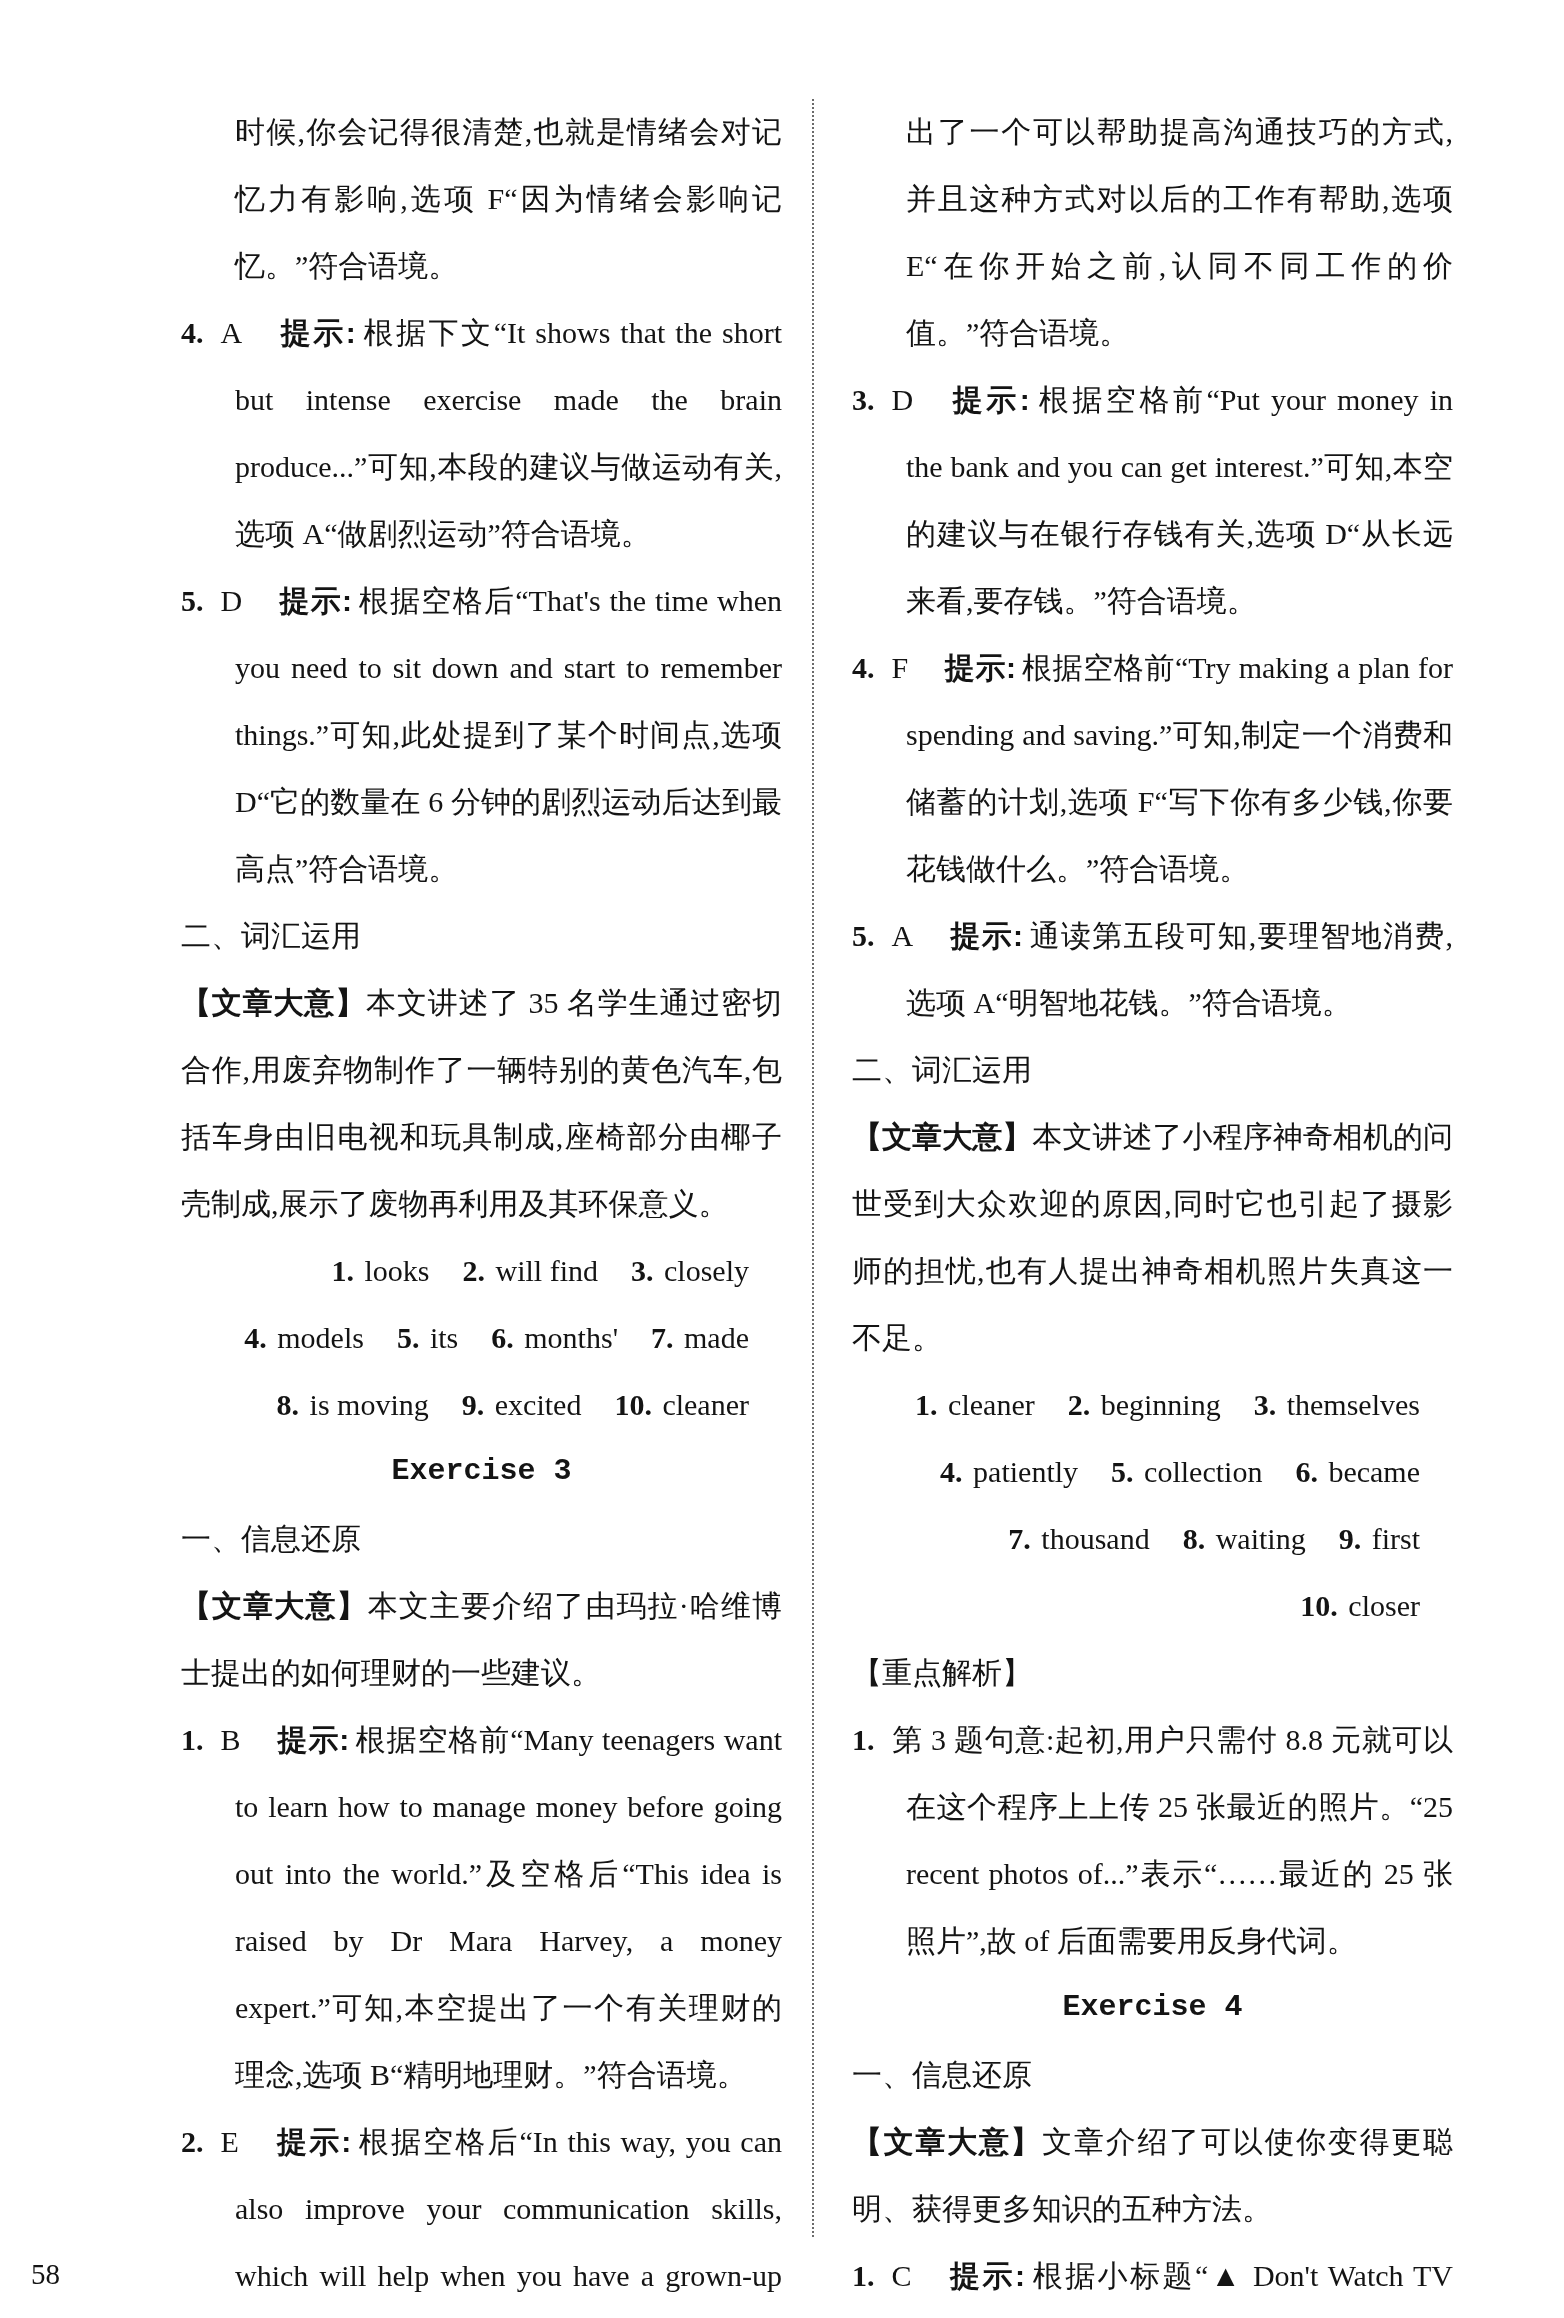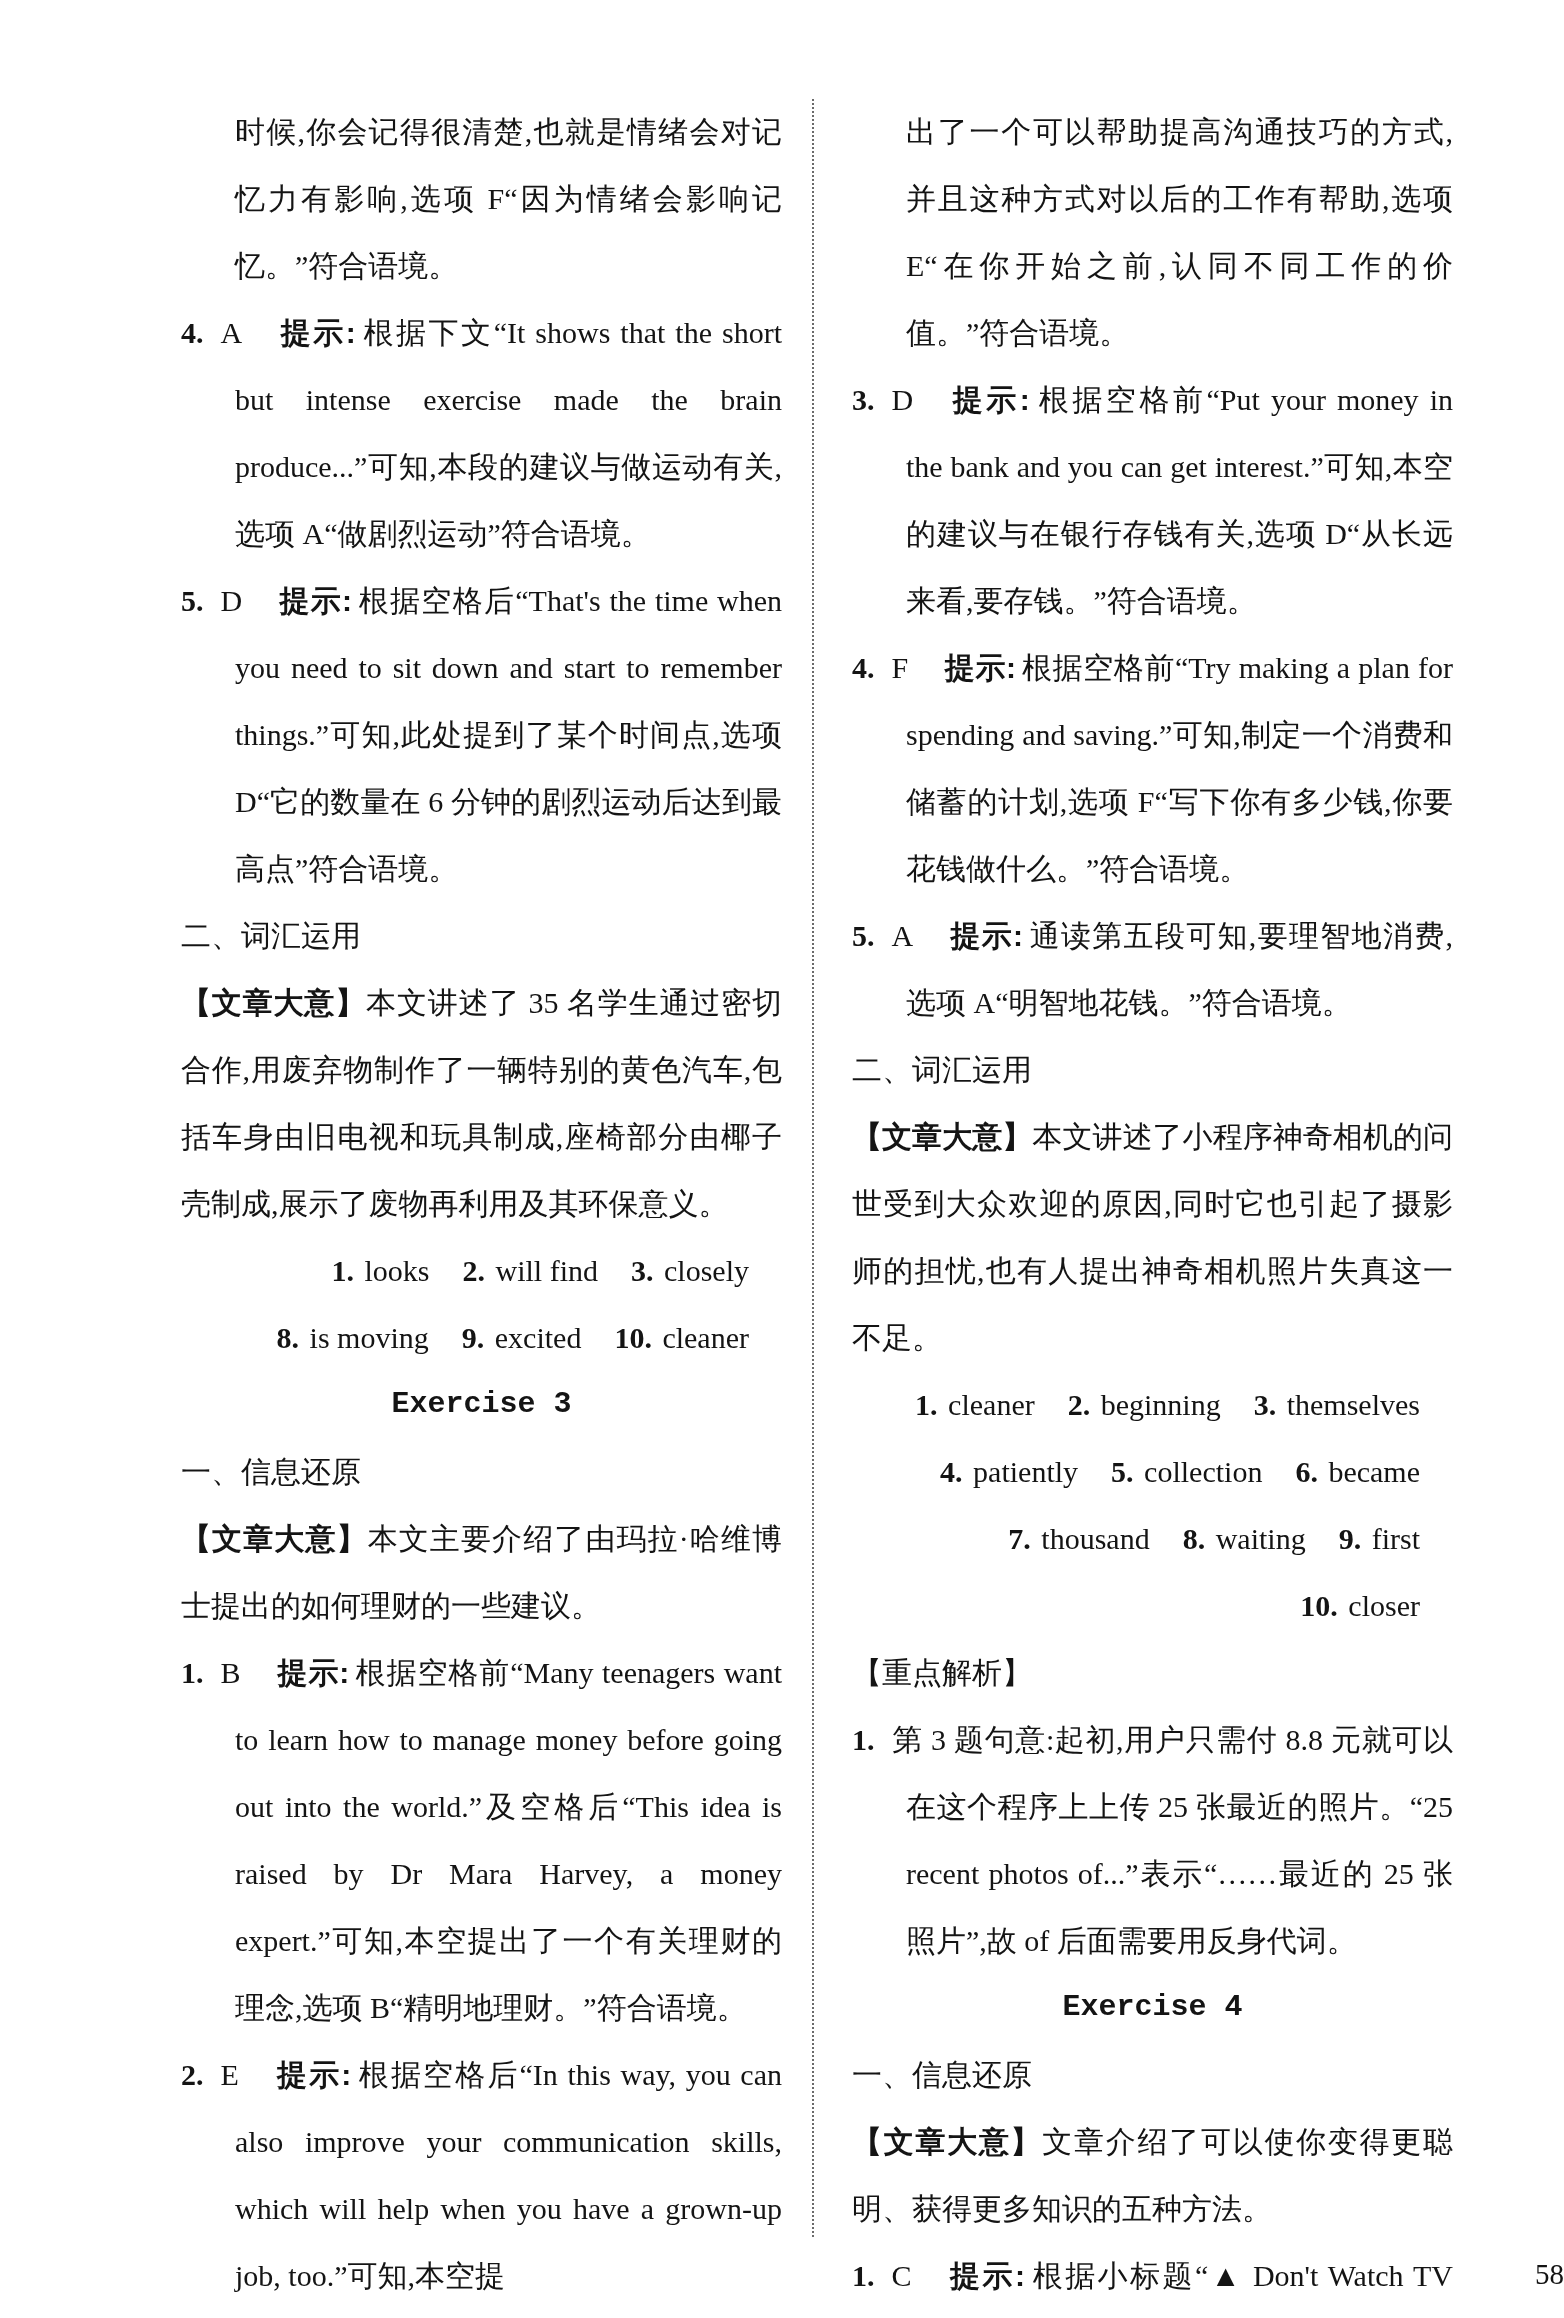--- a/index.html
+++ b/index.html
@@ -52,34 +52,35 @@
   
   .answers { text-align:right; }
   .answers .pair { margin-right:33px; white-space:nowrap; }
   .answers .num { font-weight:bold; margin-right:10.5px; }
 
   
   .exercise { text-align:center; font-weight:bold;font-family:Liberation Mono, monospace; }
 
   .pageno {
     position:absolute; left:0; right:0; bottom:28px;
-    text-align:right; font-size:29px;
+    text-align:left; font-size:29px;
   }
 </style>
 </head>
 <body>
 
 <div class="page">
   <div class="col" id="col-left">
       <div class="blk cont"><span class="txt">时候,你会记得很清楚,也就是情绪会对记忆力有影响,选项 F“因为情绪会影响记忆。”符合语境。</span></div>
       <div class="blk item"><span class="num">4.</span><span class="ans">A</span><span class="tip">提示:</span><span class="txt">根据下文“It shows that the short but intense exercise made the brain produce...”可知,本段的建议与做运动有关,选项 A“做剧烈运动”符合语境。</span></div>
       <div class="blk item"><span class="num">5.</span><span class="ans">D</span><span class="tip">提示:</span><span class="txt">根据空格后“That's the time when you need to sit down and start to remember things.”可知,此处提到了某个时间点,选项 D“它的数量在 6 分钟的剧烈运动后达到最高点”符合语境。</span></div>
       <div class="blk heading"><span>二、词汇运用</span></div>
       <div class="blk summary"><span class="label">【文章大意】</span><span class="txt">本文讲述了 35 名学生通过密切合作,用废弃物制作了一辆特别的黄色汽车,包括车身由旧电视和玩具制成,座椅部分由椰子壳制成,展示了废物再利用及其环保意义。</span></div>
       <div class="blk answers"><span class="pair"><span class="num">1.</span><span class="t">looks</span></span><span class="pair"><span class="num">2.</span><span class="t">will find</span></span><span class="pair"><span class="num">3.</span><span class="t">closely</span></span></div>
+      <div class="blk answers"><span class="pair"><span class="num">4.</span><span class="t">models</span></span><span class="pair"><span class="num">5.</span><span class="t">its</span></span><span class="pair"><span class="num">6.</span><span class="t">months'</span></span><span class="pair"><span class="num">7.</span><span class="t">made</span></span></div>
       <div class="blk answers"><span class="pair"><span class="num">8.</span><span class="t">is moving</span></span><span class="pair"><span class="num">9.</span><span class="t">excited</span></span><span class="pair"><span class="num">10.</span><span class="t">cleaner</span></span></div>
       <div class="blk exercise"><span>Exercise 3</span></div>
       <div class="blk heading"><span>一、信息还原</span></div>
       <div class="blk summary"><span class="label">【文章大意】</span><span class="txt">本文主要介绍了由玛拉·哈维博士提出的如何理财的一些建议。</span></div>
       <div class="blk item"><span class="num">1.</span><span class="ans">B</span><span class="tip">提示:</span><span class="txt">根据空格前“Many teenagers want to learn how to manage money before going out into the world.”及空格后“This idea is raised by Dr Mara Harvey, a money expert.”可知,本空提出了一个有关理财的理念,选项 B“精明地理财。”符合语境。</span></div>
       <div class="blk item"><span class="num">2.</span><span class="ans">E</span><span class="tip">提示:</span><span class="txt">根据空格后“In this way, you can also improve your communication skills, which will help when you have a grown-up job, too.”可知,本空提</span></div>
     </div>
   <div class="divider"></div>
   <div class="col" id="col-right">
       <div class="blk cont"><span class="txt">出了一个可以帮助提高沟通技巧的方式,并且这种方式对以后的工作有帮助,选项 E“在你开始之前,认同不同工作的价值。”符合语境。</span></div>

